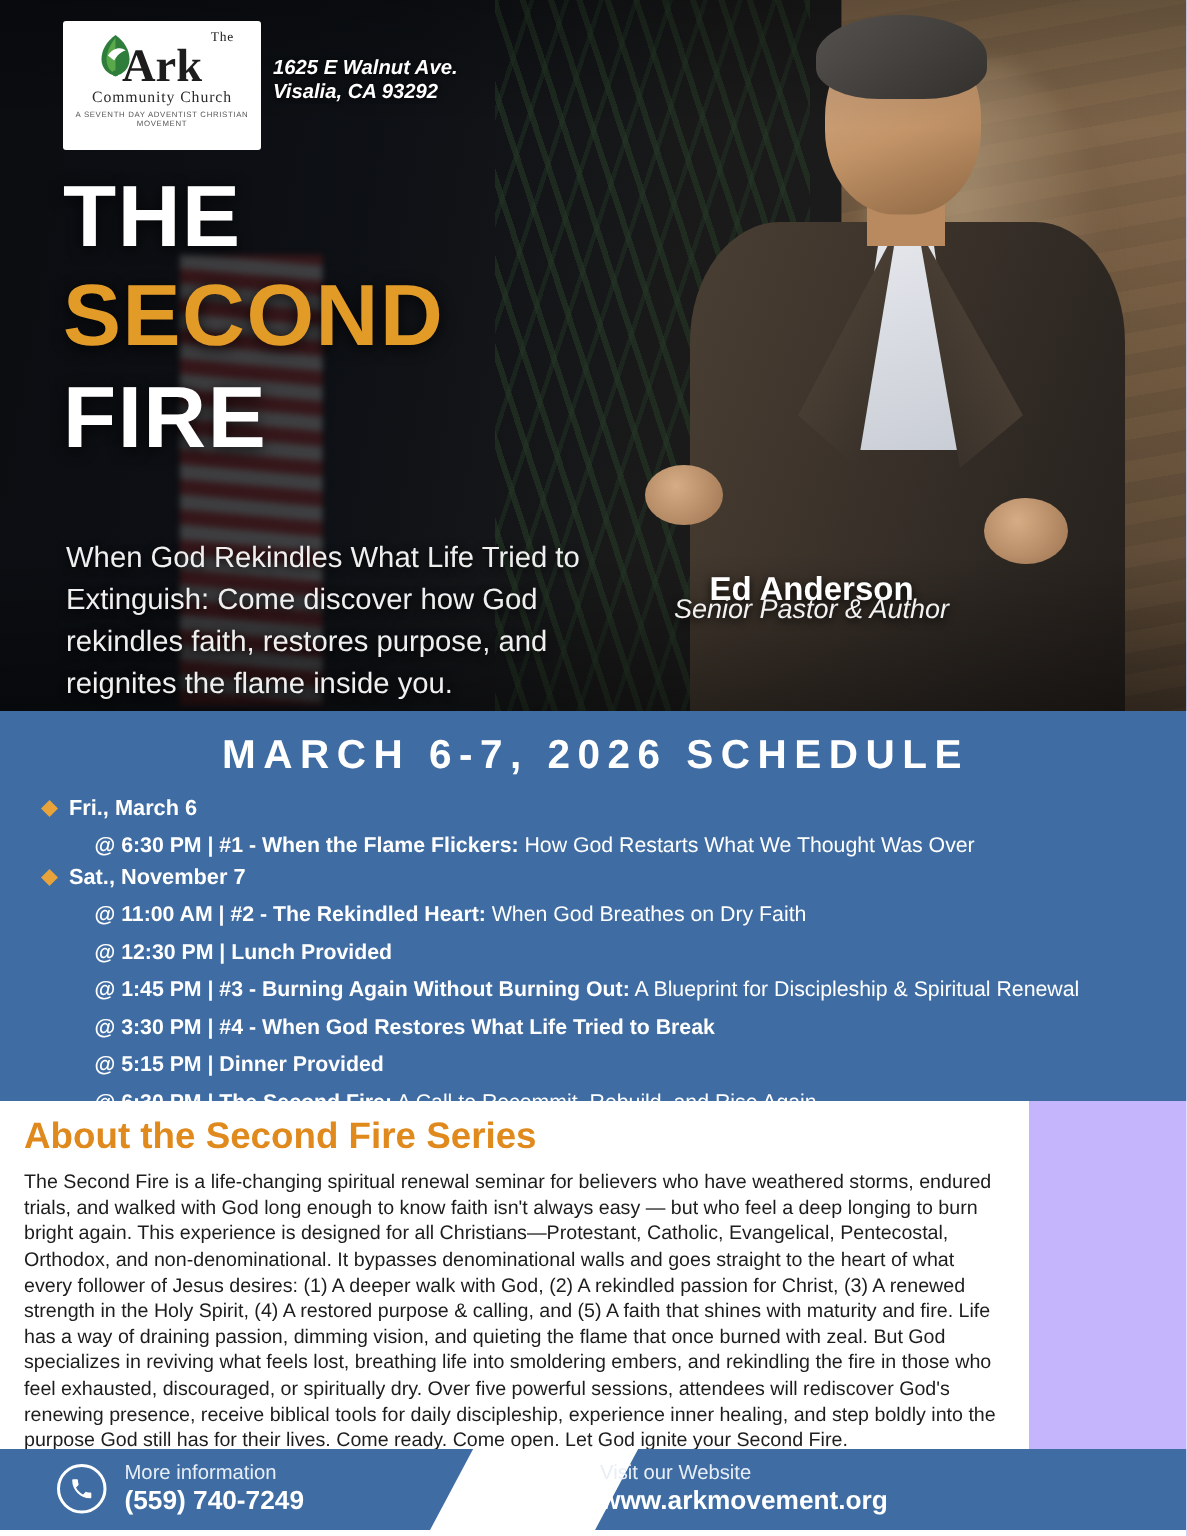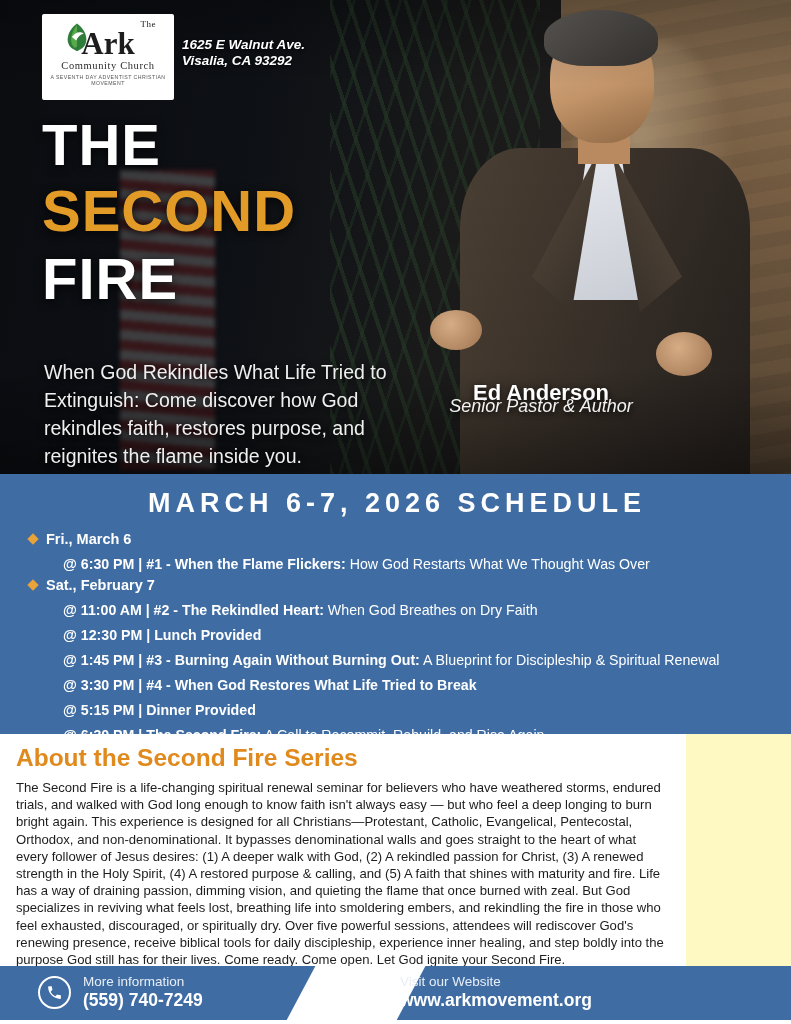--- a/index.html
+++ b/index.html
@@ -7,21 +7,21 @@
     width: 791px;
     height: 1024px;
     font-family: "Liberation Sans", sans-serif;
     background: #ffffff;
     overflow: hidden;
   }
   #flyer {
     position: relative;
     width: 791px;
     height: 1024px;
-    background: #fef9c3;
+    background: #c4b5fd;
     overflow: hidden;
   }
 
   
   .hero {
     position: relative;
     width: 791px;
     height: 474px;
     overflow: hidden;
     background: #1b1b1b;
@@ -411,21 +411,21 @@
       <div class="sch-day">
         <span class="bullet"></span>
         <span>Fri., March 6</span>
       </div>
       <div class="sch-item">
         <b>@ 6:30 PM | #1 - When the Flame Flickers:</b><span> How God Restarts What We Thought Was Over</span>
       </div>
 
       <div class="sch-day">
         <span class="bullet"></span>
-        <span>Sat.,  February 7</span>
+        <span>Sat.,  November 7</span>
       </div>
       <div class="sch-item">
         <b>@ 11:00 AM  | #2 - The Rekindled Heart:</b><span> When God Breathes on Dry Faith</span>
       </div>
       <div class="sch-item">
         <b>@ 12:30 PM | Lunch Provided</b><span></span>
       </div>
       <div class="sch-item">
         <b>@ 1:45 PM | #3 - Burning Again Without Burning Out:</b><span> A Blueprint for Discipleship &amp; Spiritual Renewal</span>
       </div>

